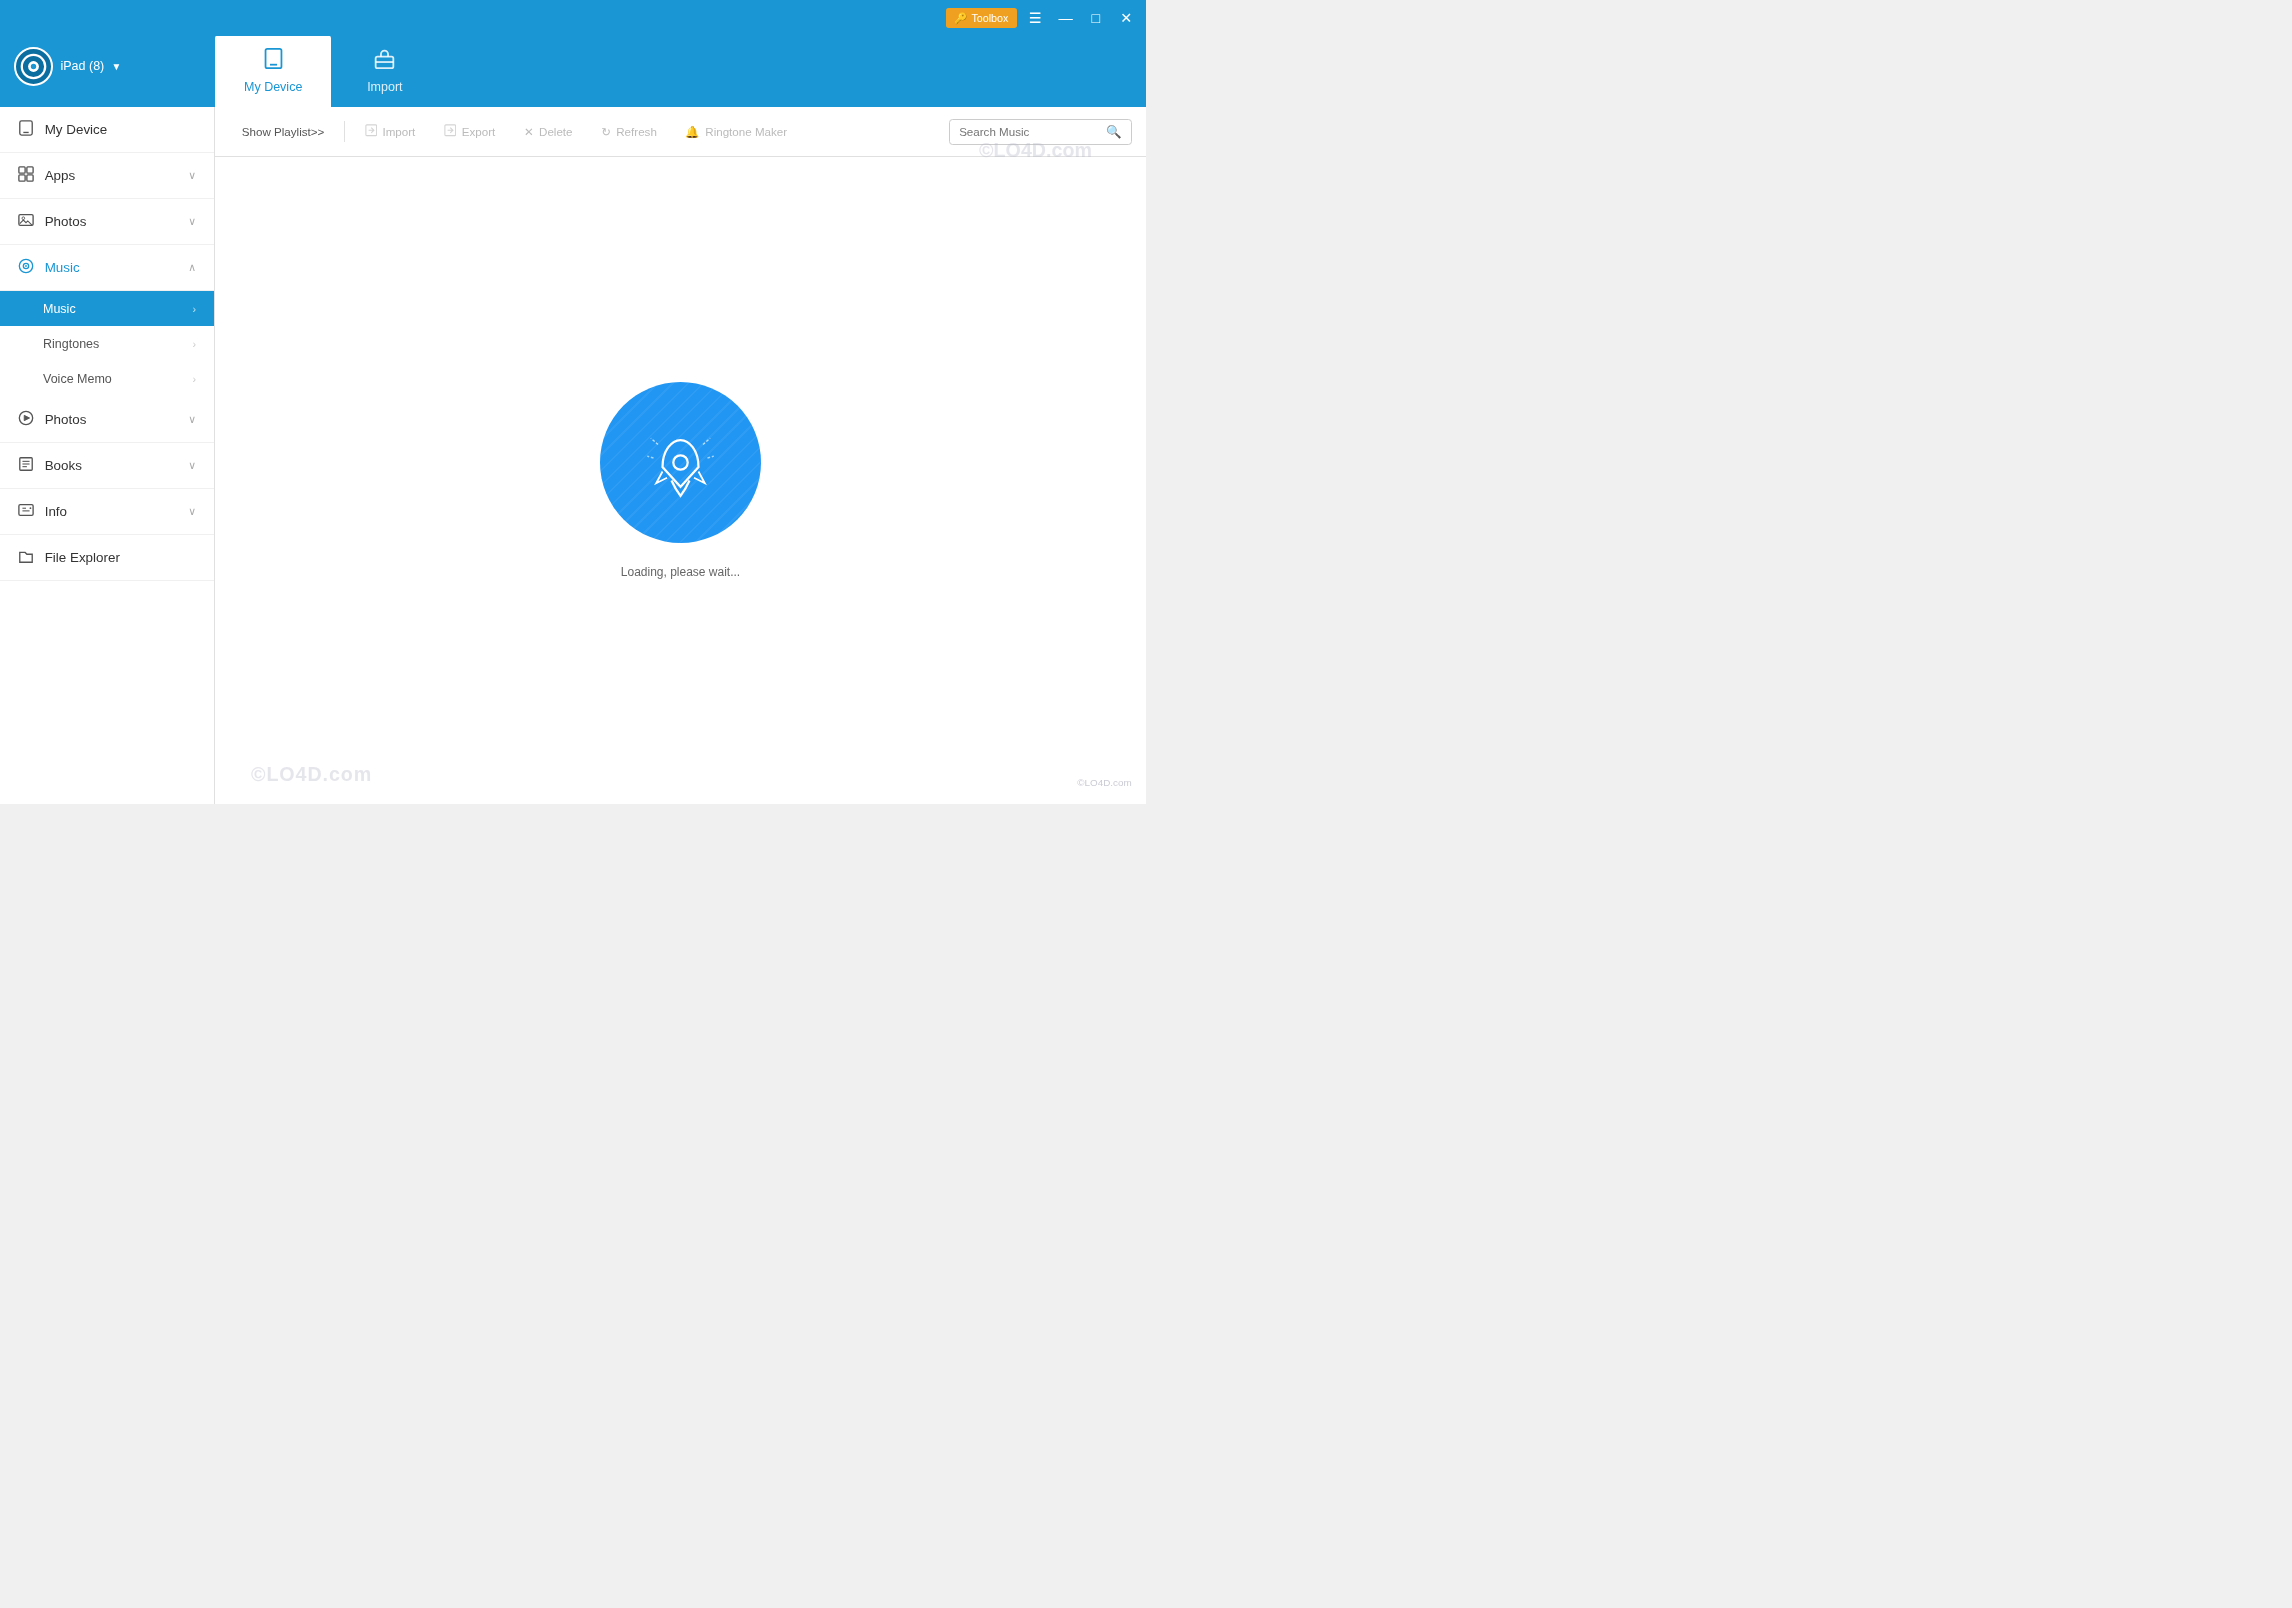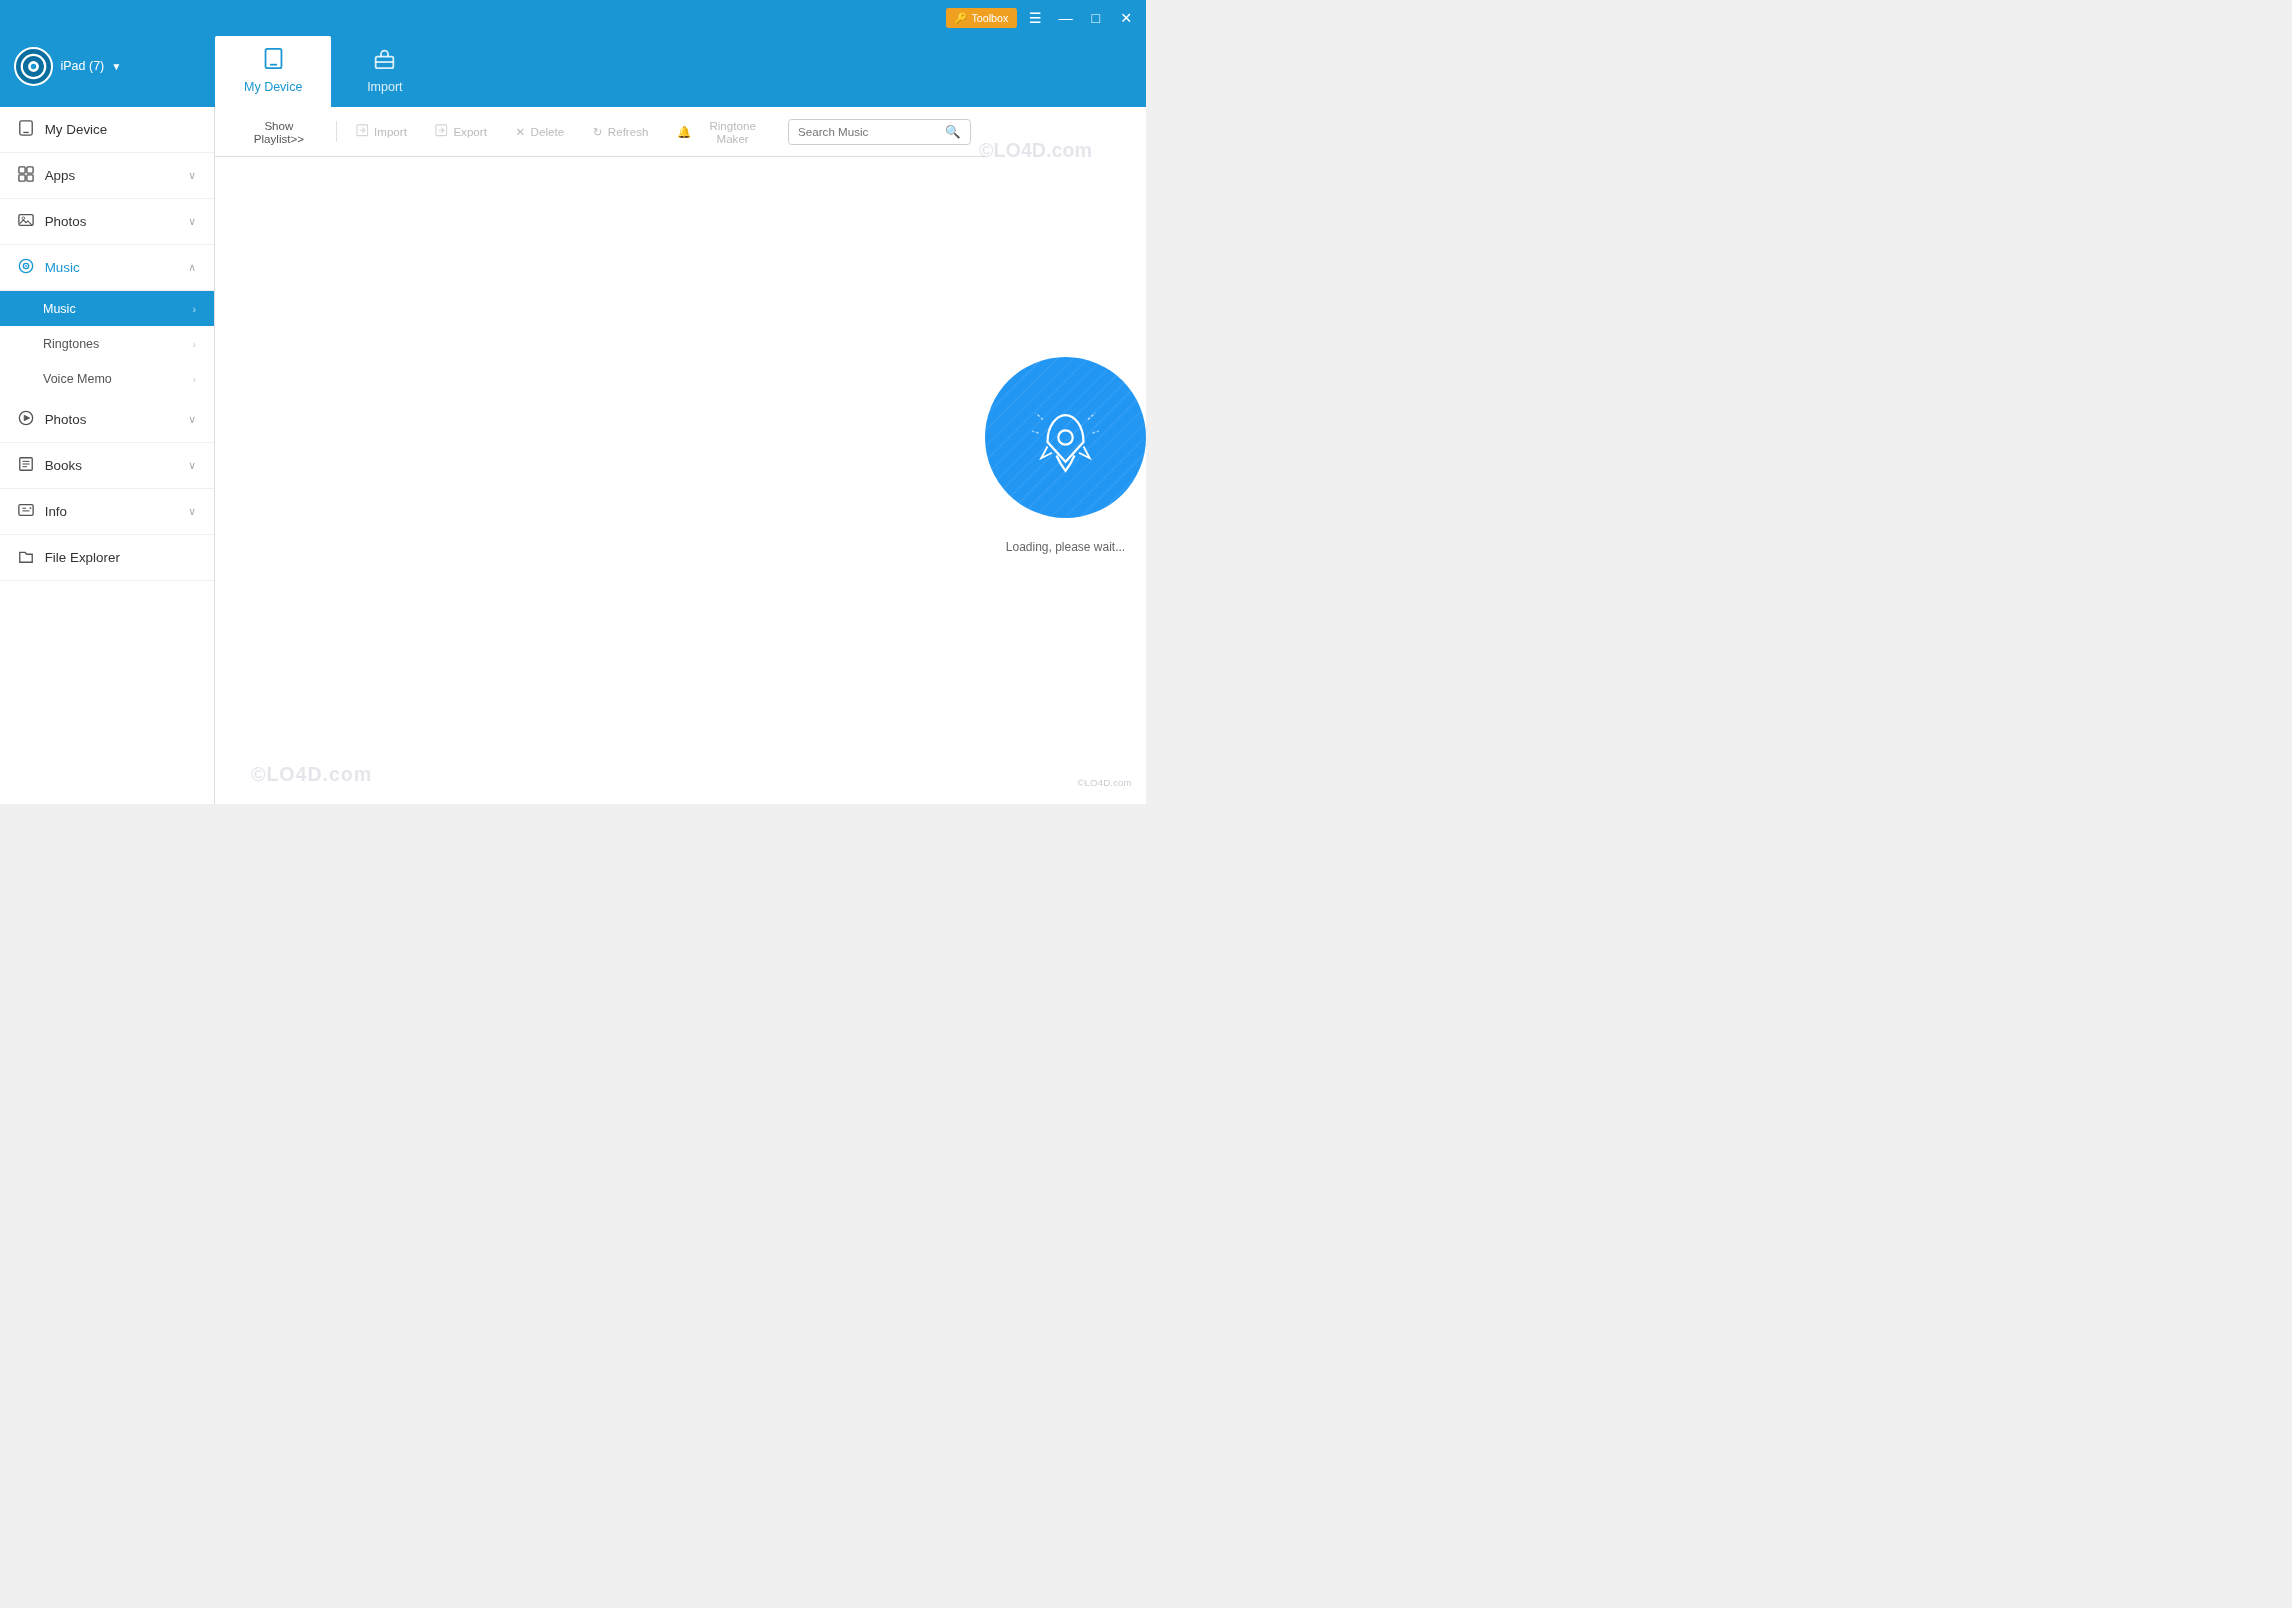--- a/index.html
+++ b/index.html
@@ -82,21 +82,21 @@
     .sidebar-subitem {
       display: flex; align-items: center; justify-content: space-between;
       padding: 10.7px 18px 10.7px 43px; cursor: pointer; color: #555; font-size: 12.5px;
     }
     .sidebar-subitem.active { background: #1a96d4; color: white; }
     .sidebar-subitem .sub-chevron { color: #ccc; font-size: 10.7px; }
     .sidebar-subitem.active .sub-chevron { color: rgba(255,255,255,0.7); }
 
     
     .content-area {
-      flex: 1; background: white; display: flex; flex-direction: row;
+      flex: 1; background: white; display: flex; flex-direction: column;
     }
 
     
     .toolbar {
       height: 50px; border-bottom: 0.9px solid #e0e0e0;
       display: flex; align-items: center; padding: 0 14.3px; gap: 3.6px;
       background: white;
     }
     .toolbar-btn {
       display: flex; align-items: center; gap: 5.4px;
@@ -175,21 +175,21 @@
 <div class="navbar">
   <div class="app-logo">
     <div class="logo-circle">
 
       <svg width="27" height="27" viewBox="0 0 30 30" fill="none">
         <circle cx="15" cy="15" r="13" stroke="white" stroke-width="2.5" fill="none"></circle>
         <circle cx="15" cy="15" r="6" fill="white"></circle>
         <circle cx="15" cy="15" r="3" fill="#1a96d4"></circle>
       </svg>
     </div>
-    <span>iPad (7)</span>
+    <span>iPad (8)</span>
     <span style="font-size:9.9px;">▼</span>
   </div>
   <div class="nav-tabs">
     <div class="nav-tab active">
       <span class="nav-tab-icon">
         <svg width="23" height="23" viewBox="0 0 26 26" fill="none">
           <rect x="4" y="2" width="18" height="22" rx="2" stroke="currentColor" stroke-width="2" fill="none"></rect>
           <line x1="9" y1="20" x2="17" y2="20" stroke="currentColor" stroke-width="2"></line>
         </svg>
       </span>

